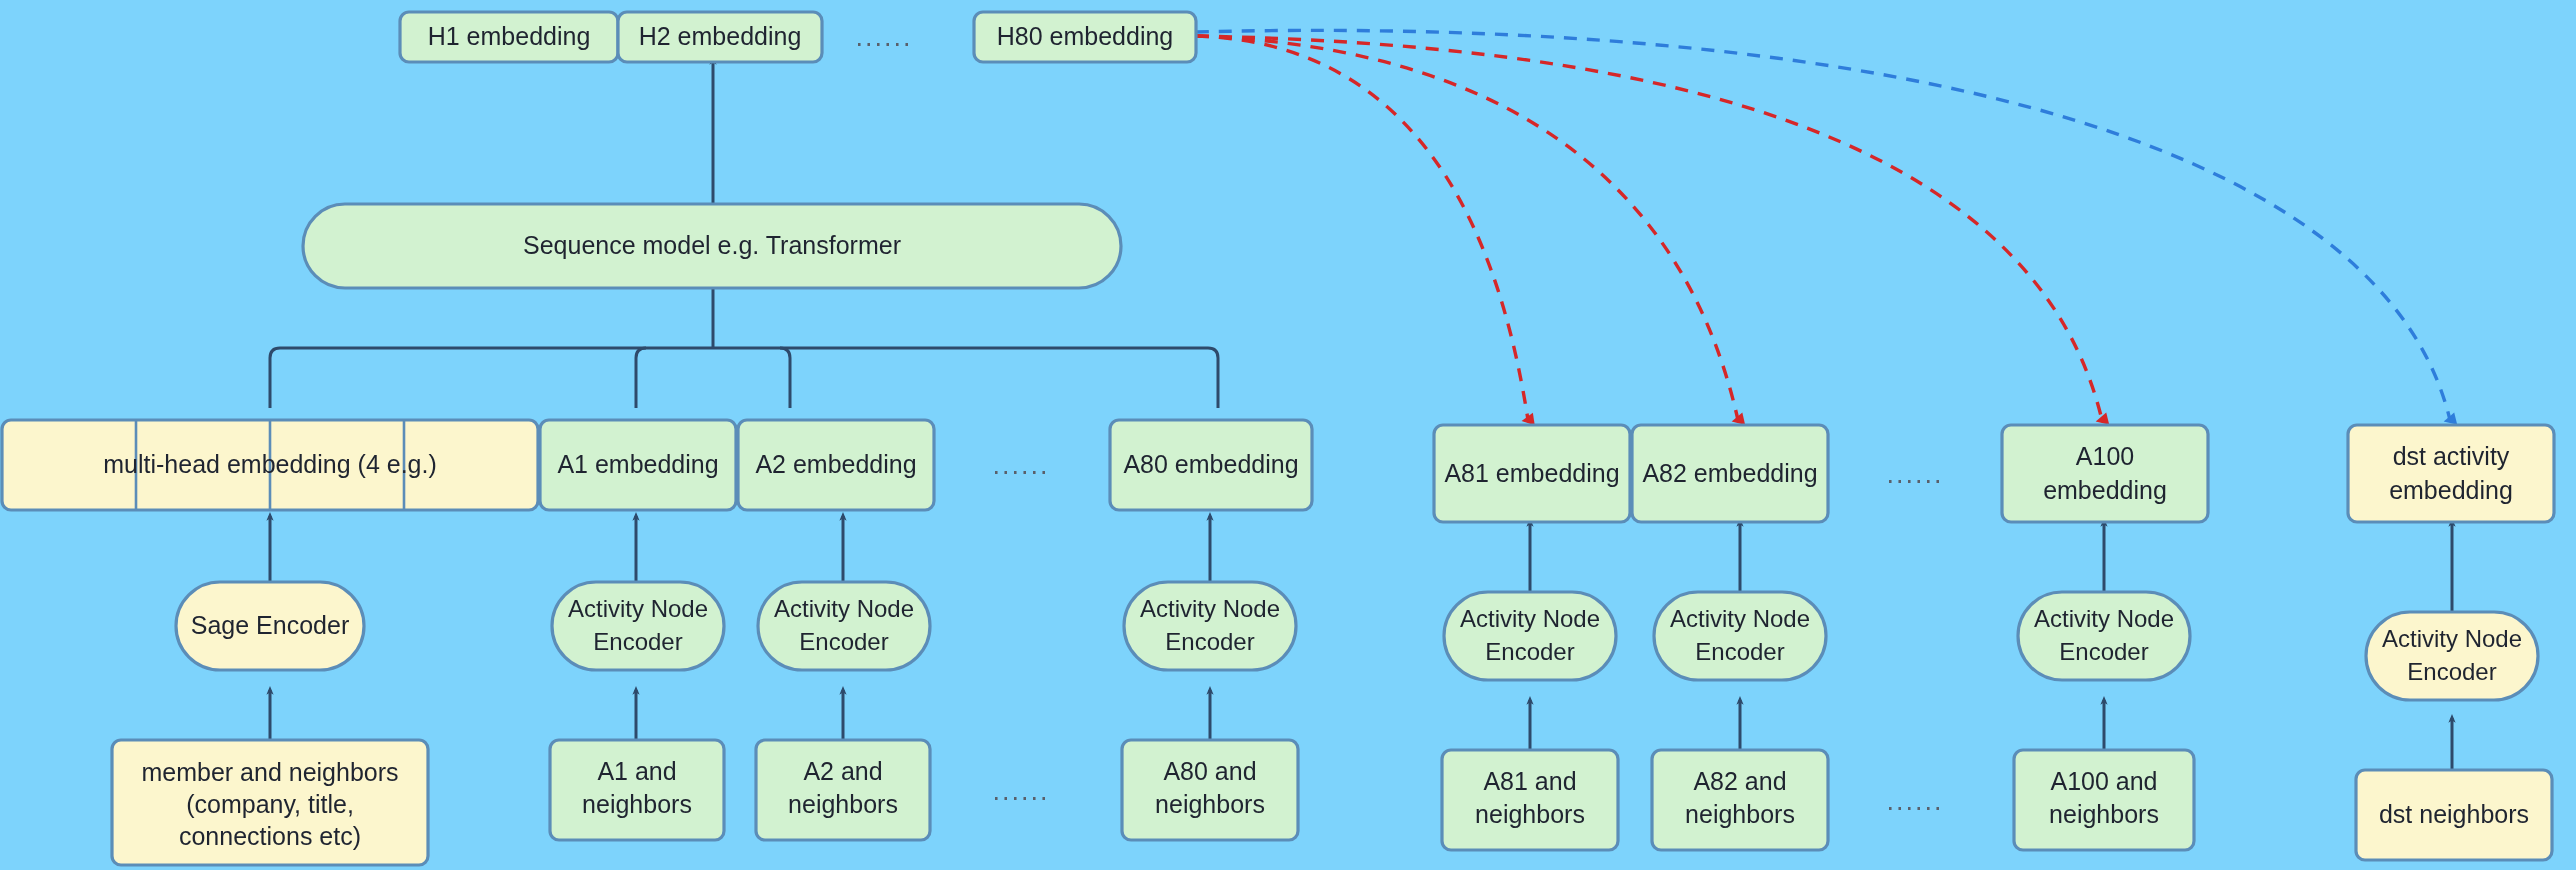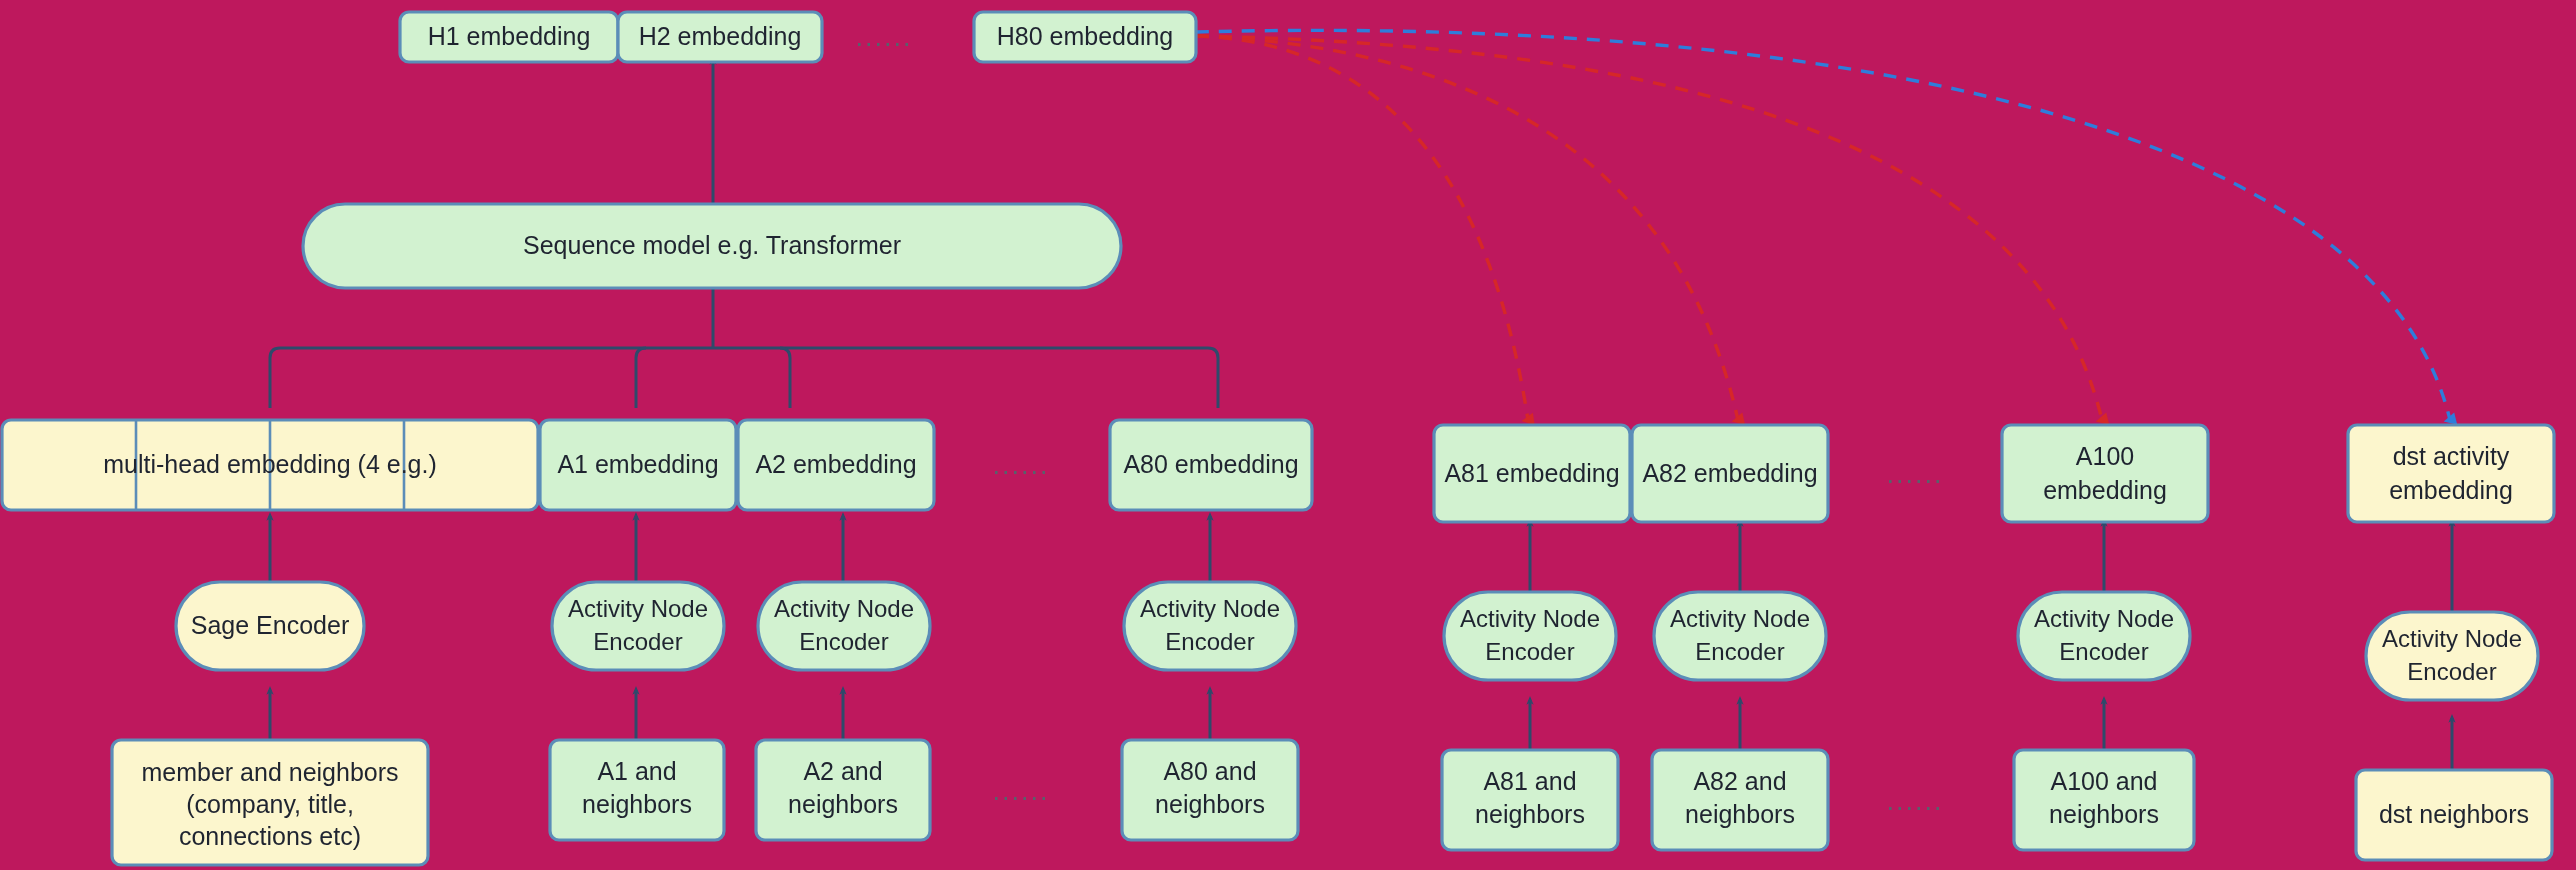--- a/index.html
+++ b/index.html
@@ -1,17 +1,17 @@
 <!DOCTYPE html>
 <html><head>
 <meta charset="utf-8">
 <style>
   html,body{margin:0;padding:0;background:#ffffff;}
   body{font-family:"Liberation Sans", sans-serif;}
-  #stage{position:relative;width:2576px;height:870px;background:#be185d;overflow:hidden;}
+  #stage{position:relative;width:2576px;height:870px;background:#7dd3fc;overflow:hidden;}
   svg#diagram{position:absolute;left:0;top:0;width:2576px;height:870px;display:block;}
   .node-rect{fill:#d2f2d0;stroke:#5b8db8;stroke-width:3.2;}
   .node-rect.yellow{fill:#fcf6cd;}
   .node-label{font-family:"Liberation Sans", sans-serif;font-size:25px;fill:#1f2430;text-anchor:middle;dominant-baseline:middle;}
   .node-label.small{font-size:24px;}
   .dots{font-family:"Liberation Sans", sans-serif;font-size:27px;fill:#59606b;text-anchor:middle;letter-spacing:2px;}
   .edge{stroke:#2e4a6b;stroke-width:3;fill:none;}
   .bracket{stroke:#2e4a6b;stroke-width:3;fill:none;}
   .dash-red{stroke:#d62728;stroke-width:3.4;fill:none;stroke-dasharray:13 10;}
   .dash-blue{stroke:#2e7ddb;stroke-width:3.4;fill:none;stroke-dasharray:13 10;}

